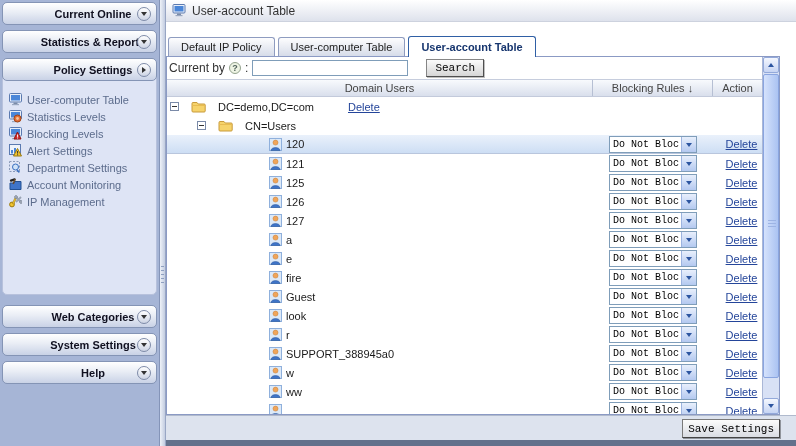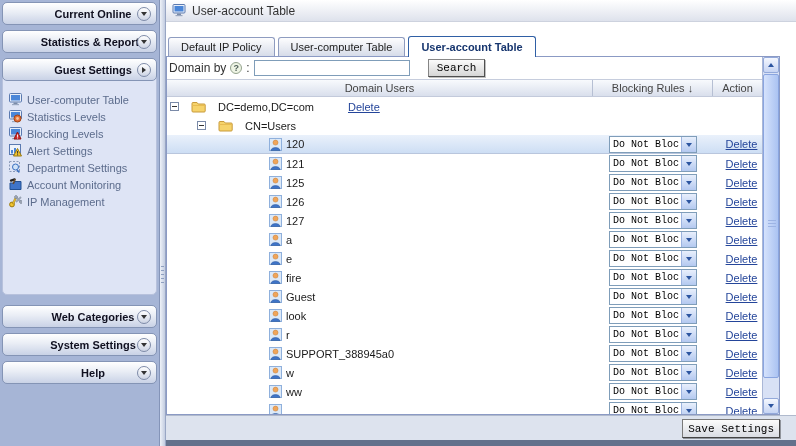--- a/index.html
+++ b/index.html
@@ -125,21 +125,21 @@
         <i class="arr-down"></i>
       </span>
   </div>
   <div class="sb-btn" style="top:30px">
     <span class="lbl">Statistics &amp; Reports</span>
     <span class="circle">
         <i class="arr-down"></i>
       </span>
   </div>
   <div class="sb-btn" style="top:58px">
-    <span class="lbl">Guest Settings</span>
+    <span class="lbl">Policy Settings</span>
     <span class="circle">
         <i class="arr-right"></i>
       </span>
   </div>
 
   <div class="panel">
     <div class="panel-inner">
       <div class="sb-item">
         <svg width="13" height="13" viewBox="0 0 13 13">
             <rect x="0.5" y="0.5" width="12" height="8.5" rx="1" fill="#e8eef8" stroke="#5b7ab0"></rect>
@@ -249,21 +249,21 @@
   <div class="tabs">
     <div class="tab">Default IP Policy</div>
     <div class="tab">User-computer Table</div>
     <div class="tab active">User-account Table</div>
   </div>
 
   <div class="content">
     <div class="content-left">
 
       <div class="search-row">
-        <span class="search-label">Domain by</span>
+        <span class="search-label">Current by</span>
         <span class="help-ic">?</span>
         <span class="colon">:</span>
         <input class="search-input" type="text" value="" style="">
         <button class="search-btn">Search</button>
       </div>
 
       <div class="thead">
         <div class="th th-domain">Domain Users</div>
         <div class="th th-rule">
           <span>Blocking Rules</span>

